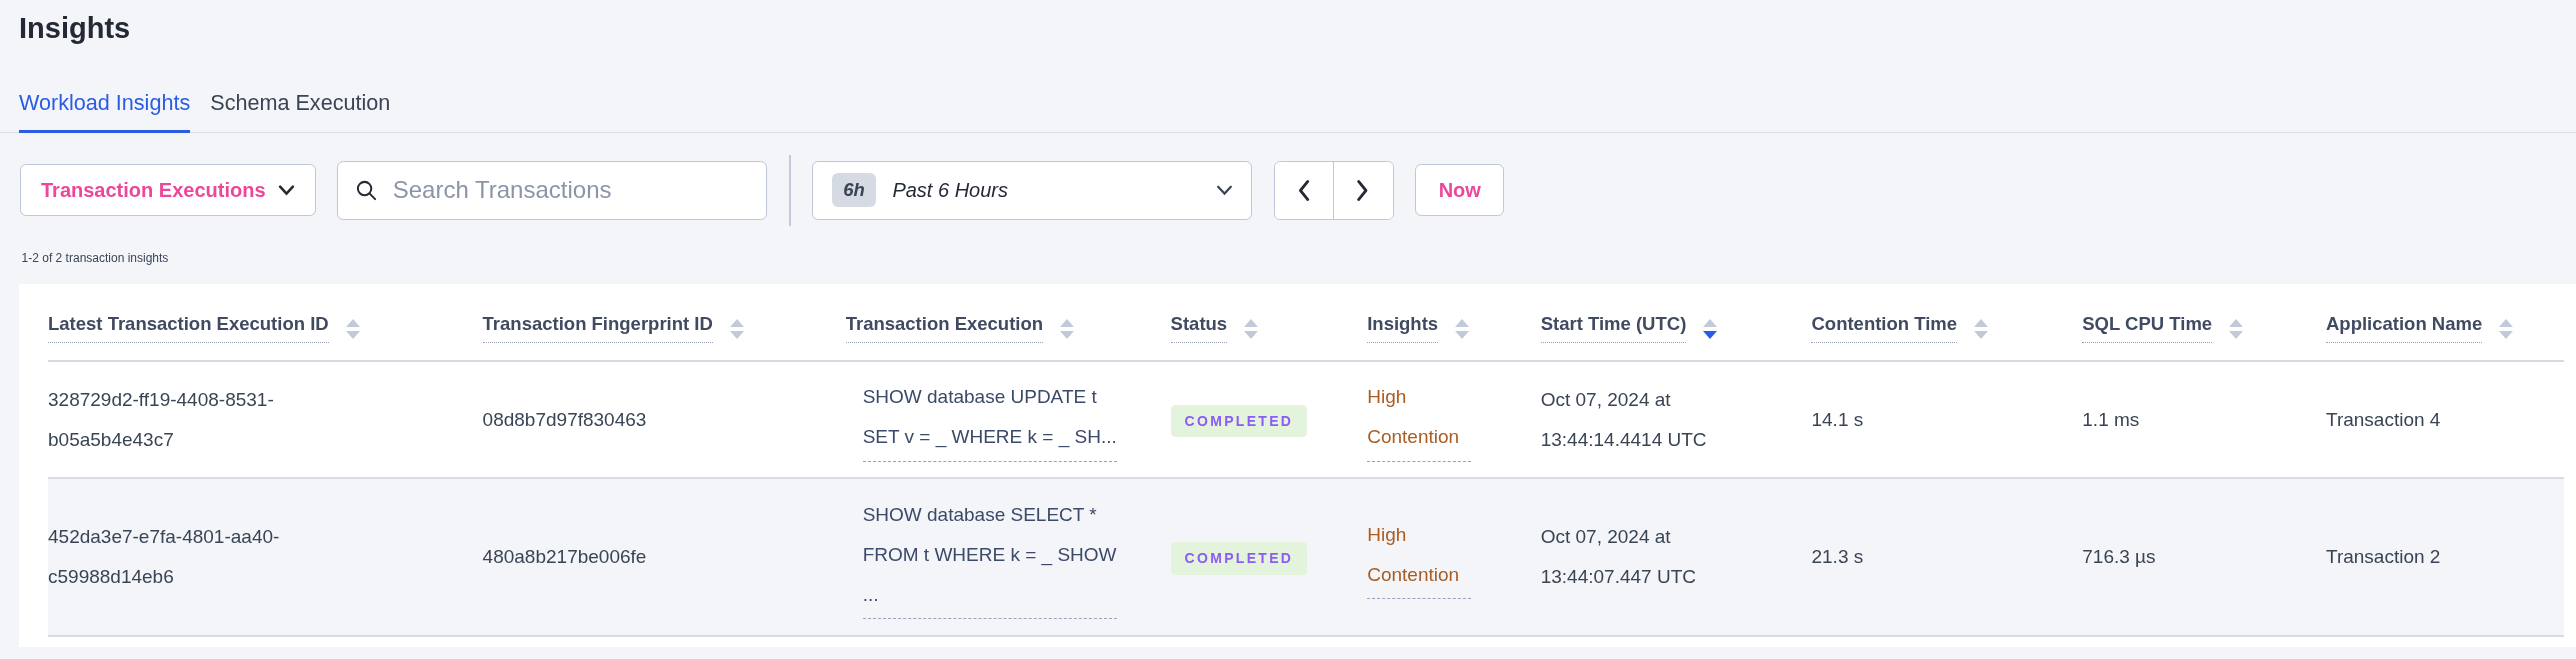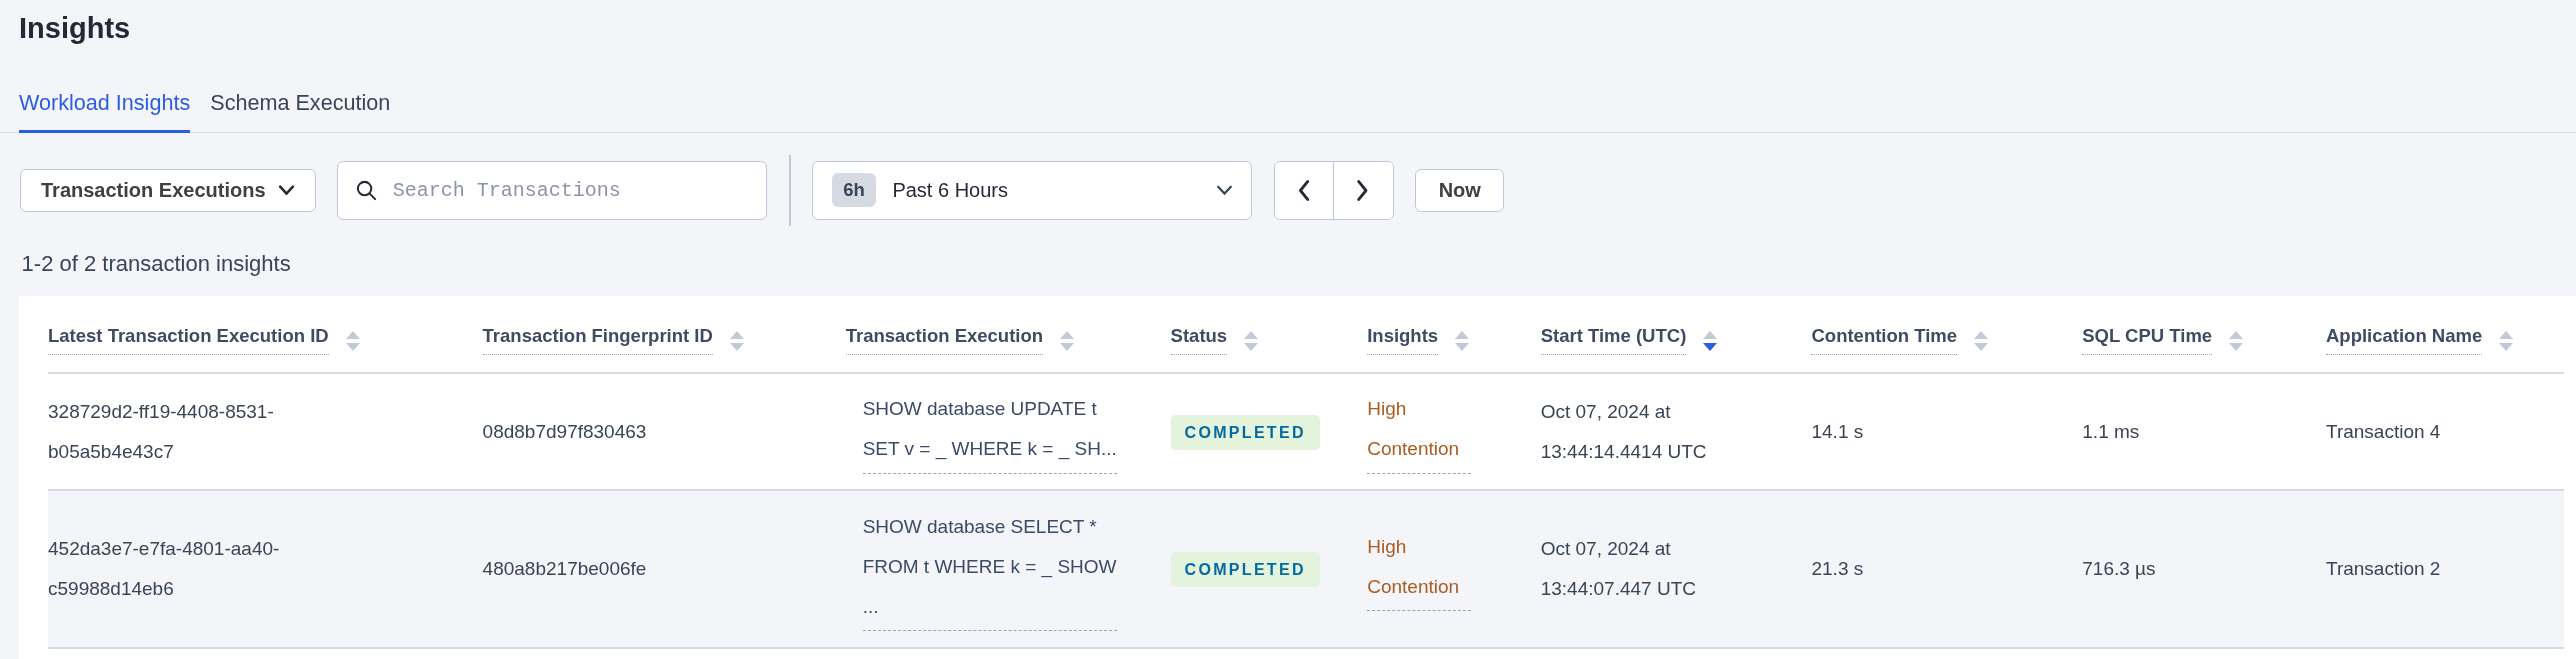--- a/index.html
+++ b/index.html
@@ -9,38 +9,38 @@
   
   .page-title{margin:12.3px 0 0 19px;font-size:29px;font-weight:600;color:#242a35;}
   .tabs{display:flex;gap:20px;padding-left:19px;margin-top:45px;border-bottom:1.5px solid #dadde6;}
   .tab{font-size:21.6px;padding-bottom:14px;border-bottom:3.9px solid transparent;margin-bottom:-1.5px;
     color:#394455;cursor:pointer;}
   .tab.active{color:#2b5ce2;border-bottom-color:#2b5ce2;font-weight:500;}
 
   
   .toolbar{display:flex;align-items:center;gap:21.6px;margin:28px 0 0 20px;height:59px;}
   .btn{display:flex;align-items:center;background:#fff;border:1.5px solid #c0c6d9;border-radius:6.2px;
-    height:43px;padding:0 20px;font-size:20px;font-weight:600;color:#404040;cursor:pointer;gap:12.3px;}
+    height:52px;padding:0 20px;font-size:20px;font-weight:600;color:#ec4899;cursor:pointer;gap:12.3px;}
   .search-box{display:flex;align-items:center;background:#fff;border:1.5px solid #c0c6d9;border-radius:6.2px;
     height:59px;width:430px;padding:0 17px;gap:12.3px;}
-  .search-box input{border:none;outline:none;font-size:20px;flex:1;color:#0f766e;
-    font-family:Liberation Mono, monospace;background:transparent;}
+  .search-box input{border:none;outline:none;font-size:24px;flex:1;color:#0f766e;
+    font-family:Liberation Sans, sans-serif;background:transparent;}
   .search-box input::placeholder{color:#8d94a9;}
   .v-divider{width:1.5px;height:71px;background:#c3c9d8;}
   .time-picker{display:flex;align-items:center;background:#fff;border:1.5px solid #c0c6d9;border-radius:6.2px;
-    height:59px;width:440px;padding:0 18.5px;cursor:pointer;}
+    height:59px;width:440px;padding:0 18.5px;cursor:pointer;font-style:italic;}
   .time-badge{background:#d6dae3;border-radius:6.2px;padding:6.2px 11.6px;font-size:18.5px;font-weight:700;color:#394455;}
   .time-label{margin-left:16px;font-size:20px;font-weight:500;color:#242a35;}
   .time-caret{margin-left:auto;display:flex;}
   .pager{display:flex;height:59px;border:1.5px solid #c0c6d9;border-radius:6.2px;background:#fff;overflow:hidden;}
   .pager .pg-btn{width:59px;display:flex;align-items:center;justify-content:center;cursor:pointer;background:#fff;}
   .pager .pg-btn:first-child{border-right:1.5px solid #c0c6d9;}
   .now-btn{justify-content:center;width:89px;padding:8px;}
 
-  .counter{margin:31px 0 0 21.6px;font-size:22px;color:#394455;}
+  .counter{margin:31px 0 0 21.6px;font-size:12px;color:#394455;}
 
   
   .table-card{background:#fff;margin:19px 0 0 19px;height:363px;padding:26px 11.6px 0 29px;}
   table{border-collapse:collapse;width:100%;table-layout:fixed;}
   th{font-size:18.5px;font-weight:700;color:#404a61;text-align:left;vertical-align:top;
     padding:3.1px 0 17px 25.4px;border-bottom:2.3px solid #d5dae3;white-space:nowrap;cursor:pointer;}
   th:first-child{padding-left:0;}
   .th-label{display:inline-block;border-bottom:1.5px dotted #9aa3ba;padding-bottom:7px;}
   .sort{display:inline-flex;flex-direction:column;gap:4.6px;margin-left:17px;vertical-align:3.1px;}
   .sort i{display:block;width:0;height:0;border-left:7px solid transparent;border-right:7px solid transparent;}
@@ -48,21 +48,21 @@
   .sort .down{border-top:8.5px solid #c2cada;}
   .sort .down.active{border-top-color:#2b5ce2;}
   td{font-size:19px;color:#394455;vertical-align:middle;padding:15.4px 0 15.4px 25.4px;line-height:2.1;}
   td:first-child{padding-left:0;}
   tr.row-alt td{background:#f3f5f9;border-top:2.3px solid #d5dae3;border-bottom:2.3px solid #d5dae3;}
   .id-wrap{display:inline-block;max-width:266px;word-break:normal;overflow-wrap:break-word;}
   .sql-link{display:inline-block;max-width:331px;white-space:pre-line;color:#3b4a68;cursor:pointer;
     border-bottom:1.5px dashed #97a2bf;padding-bottom:3.9px;margin-left:17px;}
   .insight-link{display:inline-block;max-width:104px;color:#aa5c21;cursor:pointer;
     border-bottom:1.5px dashed #97a2bf;padding-bottom:3.9px;}
-  .status-badge{display:inline-block;background:#e3f3dc;color:#0369a1;font-size:16px;font-weight:700;
+  .status-badge{display:inline-block;background:#e3f3dc;color:#8b5cf6;font-size:14px;font-weight:700;
     letter-spacing:2.3px;padding:7.7px 14px;border-radius:4.6px;line-height:1.2;}
   .time-wrap{display:inline-block;max-width:189px;}
 </style>
 </head>
 <body>
 
 <h1 class="page-title">Insights</h1>
 
 <div class="tabs">
   <div class="tab active">Workload Insights</div>

